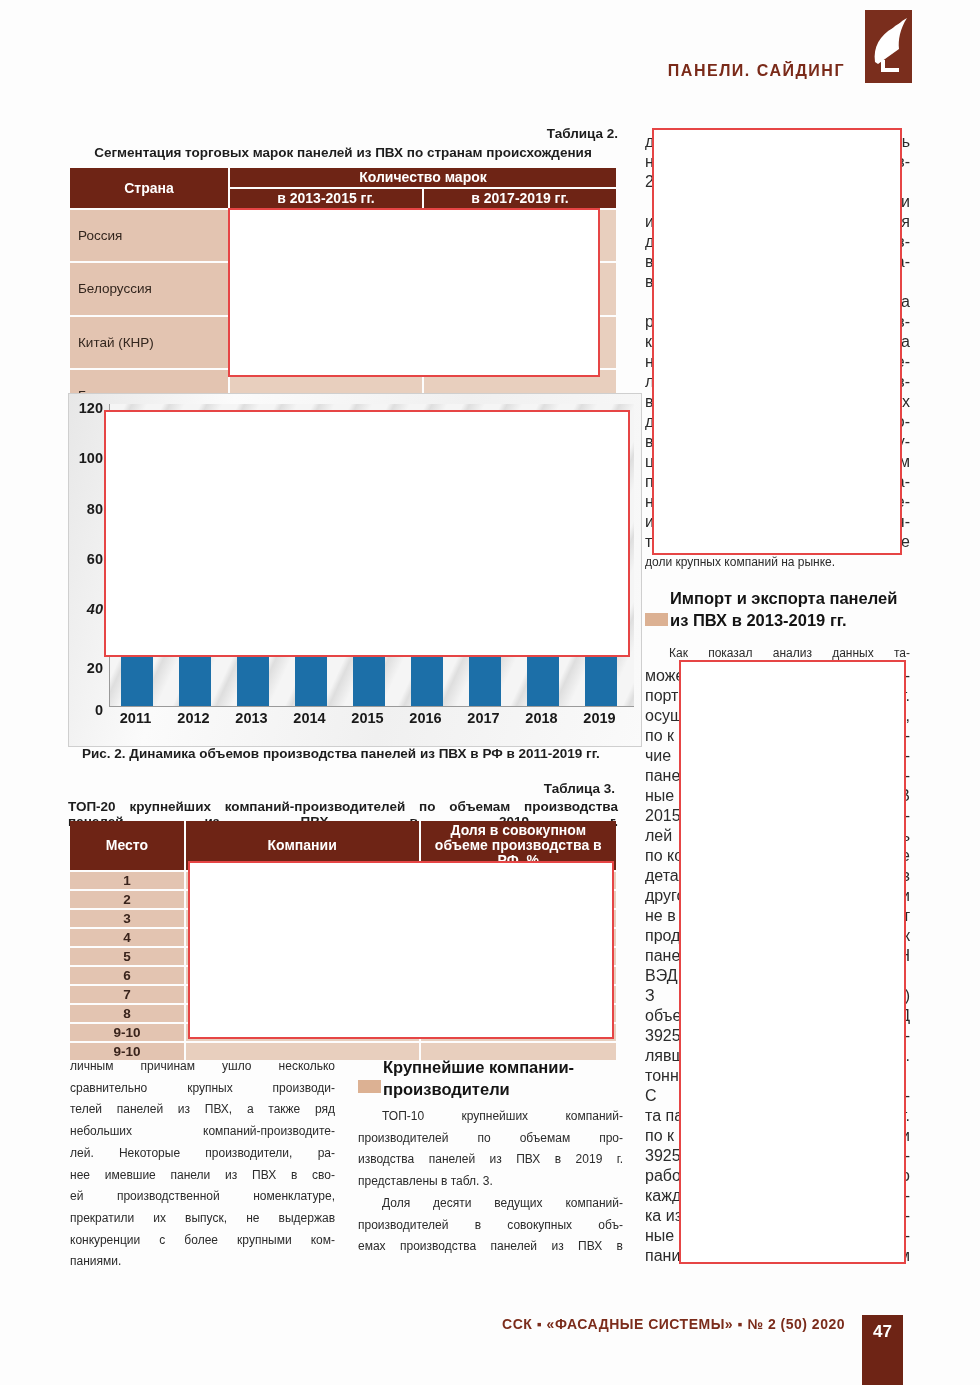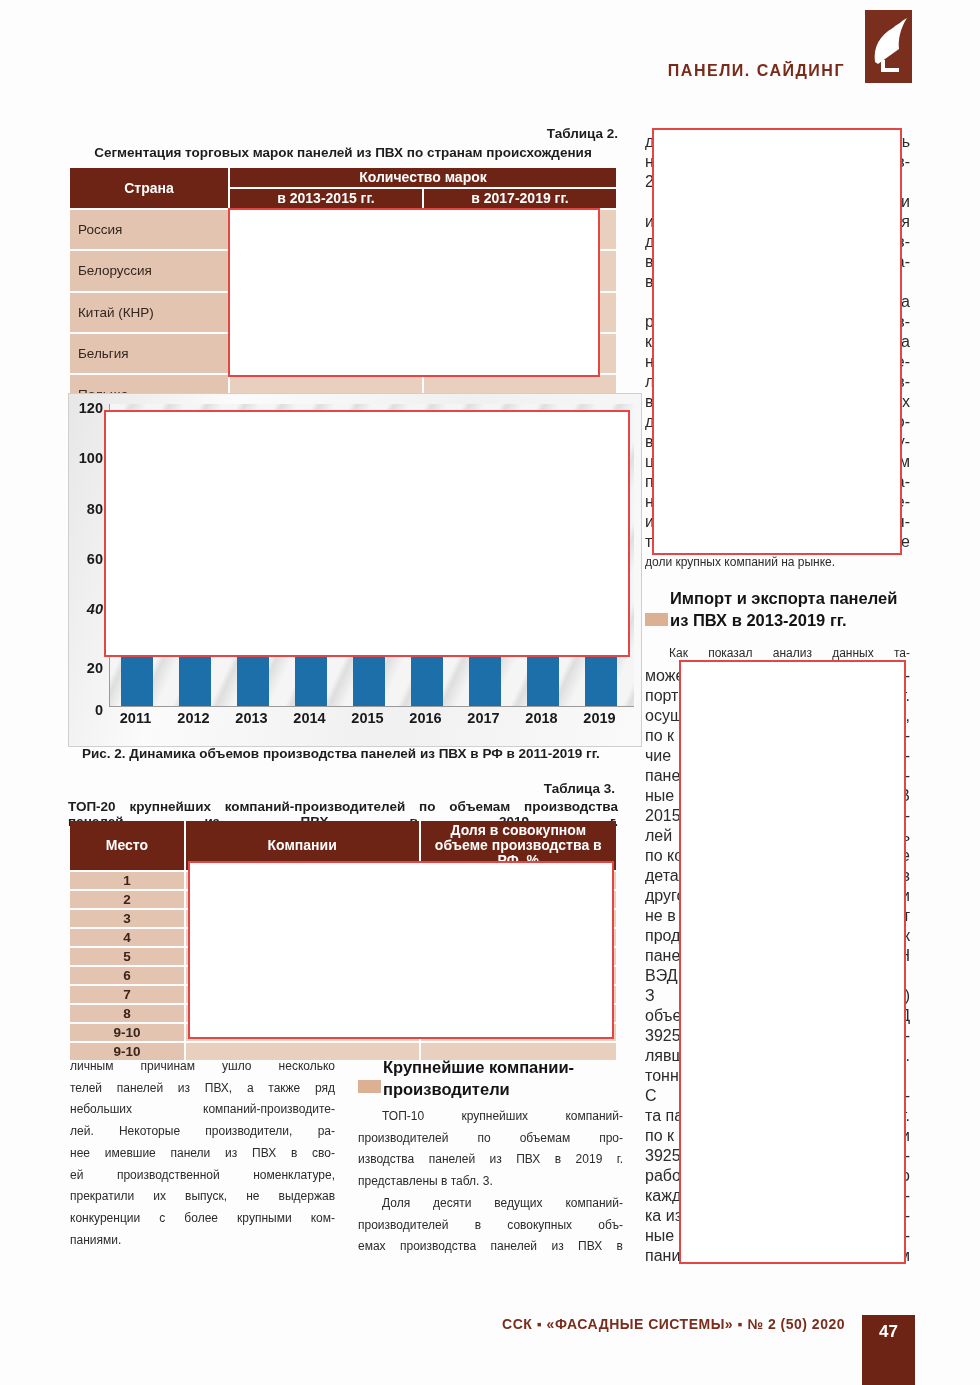--- a/index.html
+++ b/index.html
@@ -16,21 +16,21 @@
   .t3-caption{left:365px;top:781px;width:250px;}
   .t2-title{left:68px;top:145px;width:550px;text-align:center;font-size:13.5px;font-weight:bold;color:#1d1d1d;}
   .t3-title{left:68px;top:799px;width:550px;text-align:justify;text-align-last:justify;font-size:13.5px;font-weight:bold;color:#1d1d1d;}
   .fig-caption{left:82px;top:746px;width:540px;font-size:13.5px;font-weight:bold;color:#1d1d1d;}
 
   
   table.dtable{border-collapse:separate;border-spacing:2px;width:550px;table-layout:fixed;}
   .t2-table{left:68px;top:166px;}
   .t3-table{left:68px;top:819px;}
   .dtable th{background:#6e2415;color:#fff;font-weight:bold;font-size:14px;line-height:15px;padding:2px 4px;text-align:center;vertical-align:middle;}
-  .dtable td{font-size:13.5px;padding:12px 8px;vertical-align:middle;}
+  .dtable td{font-size:13.5px;padding:18px 8px;vertical-align:middle;}
   .t2-table td{height:15.3px;}
   .t3-table td{height:14.4px;padding:1px 4px;}
   .cell-country{background:#e3c4b1;color:#33261e;}
   .cell-data{background:#e8cfbe;}
   .cell-rank{background:#e3c4b1;color:#3a241c;font-weight:bold;text-align:center;}
 
   
   .chart{left:68px;top:393px;width:572px;height:352px;border:1px solid #cfcfcf;
          background:linear-gradient(105deg,#e7e7e7,#fbfbfb 25%,#f0f0f0 60%,#fafafa);}
   .ylab{position:absolute;left:0;width:34px;text-align:right;font-size:14.5px;font-weight:bold;color:#1a1a1a;height:18px;line-height:18px;}
@@ -63,21 +63,21 @@
   
   .redact{background:#fff;border:2px solid #e64545;z-index:10;}
   .r1{left:228px;top:208px;width:368px;height:165px;}
   .r2{left:104px;top:410px;width:522px;height:243px;}
   .r3{left:188px;top:861px;width:422px;height:174px;}
   .r4{left:652px;top:128px;width:246px;height:423px;}
   .r5{left:679px;top:660px;width:223px;height:600px;}
 
   
   .footer-text{left:500px;top:1316px;width:345px;text-align:right;font-size:14px;font-weight:bold;color:#7b2c1b;letter-spacing:.5px;}
-  .page-box{left:862px;top:1315px;width:53px;height:70px;background:#6e2415;text-align:center;}
+  .page-box{left:862px;top:1315px;width:41px;height:70px;background:#6e2415;text-align:center;}
   .page-num{color:#fff;font-size:17px;font-weight:bold;padding-top:7px;}
 </style>
 </head>
 <body>
 
 <div>
 
   <div class="abs hdr-title">ПАНЕЛИ. САЙДИНГ</div>
   <div class="abs logo-box">
     <svg width="47" height="73" viewBox="0 0 47 73">
@@ -256,20 +256,21 @@
         <tr>
           <td class="cell-rank">9-10</td>
           <td class="cell-data"></td>
           <td class="cell-data"></td>
         </tr>
       </tbody>
   </table>
 
   <div class="abs txtcol col-left" id="colLeft">
       <div class="ln">личным причинам ушло несколько</div>
+      <div class="ln">сравнительно крупных производи-</div>
       <div class="ln">телей панелей из ПВХ, а также ряд</div>
       <div class="ln">небольших компаний-производите-</div>
       <div class="ln">лей. Некоторые производители, ра-</div>
       <div class="ln">нее имевшие панели из ПВХ в сво-</div>
       <div class="ln">ей производственной номенклатуре,</div>
       <div class="ln">прекратили их выпуск, не выдержав</div>
       <div class="ln">конкуренции с более крупными ком-</div>
       <div class="ln endln">паниями.</div>
     </div>
 

